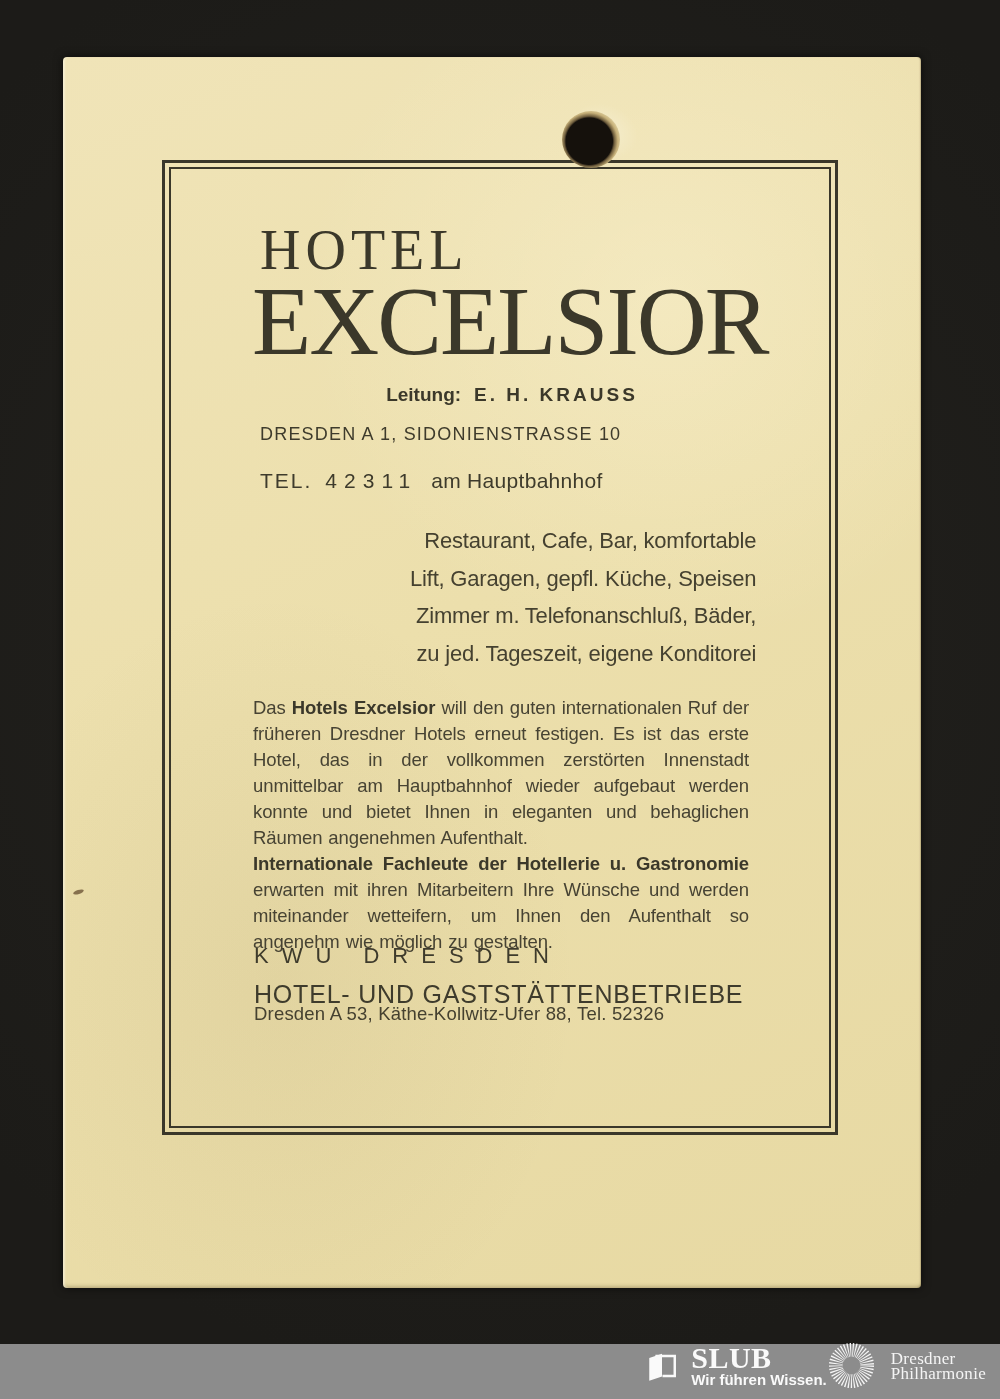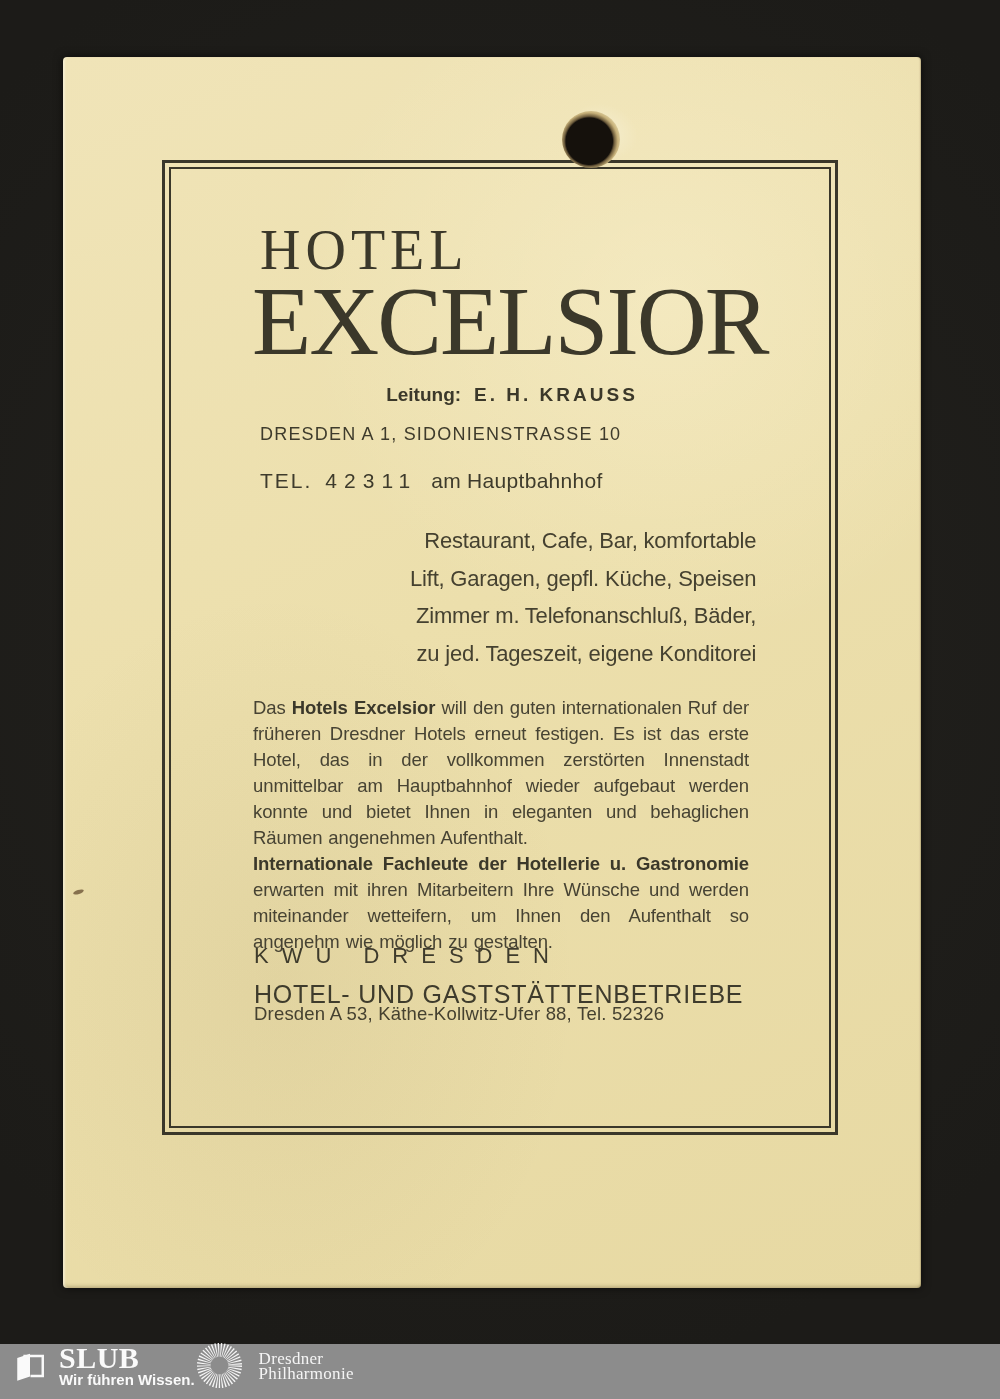--- a/index.html
+++ b/index.html
@@ -113,21 +113,21 @@
   .pub3 {
     position: absolute; left: 191px; top: 948px;
     font-size: 18.5px; line-height: 1; letter-spacing: .2px; color: #454130;
   }
 
   
   .brandbar {
     position: absolute; left: 0; top: 1344px;
     width: 1000px; height: 55px;
     background: #8c8c8c;
-    display: flex; align-items: center; justify-content: flex-start;
+    display: flex; align-items: center; justify-content: flex-end;
     padding: 0 14px 12px 13px;
   }
   .slub { display: flex; align-items: flex-start; gap: 12px; }
   .slub svg { margin-top: 5px; }
   .slub-name {
     font-family: "Liberation Serif", serif; font-weight: bold;
     font-size: 30px; line-height: 28px; color: #fafafa; letter-spacing: .5px;
   }
   .slub-tagline {
     font-weight: bold; font-size: 15px; line-height: 16px; color: #fafafa;

